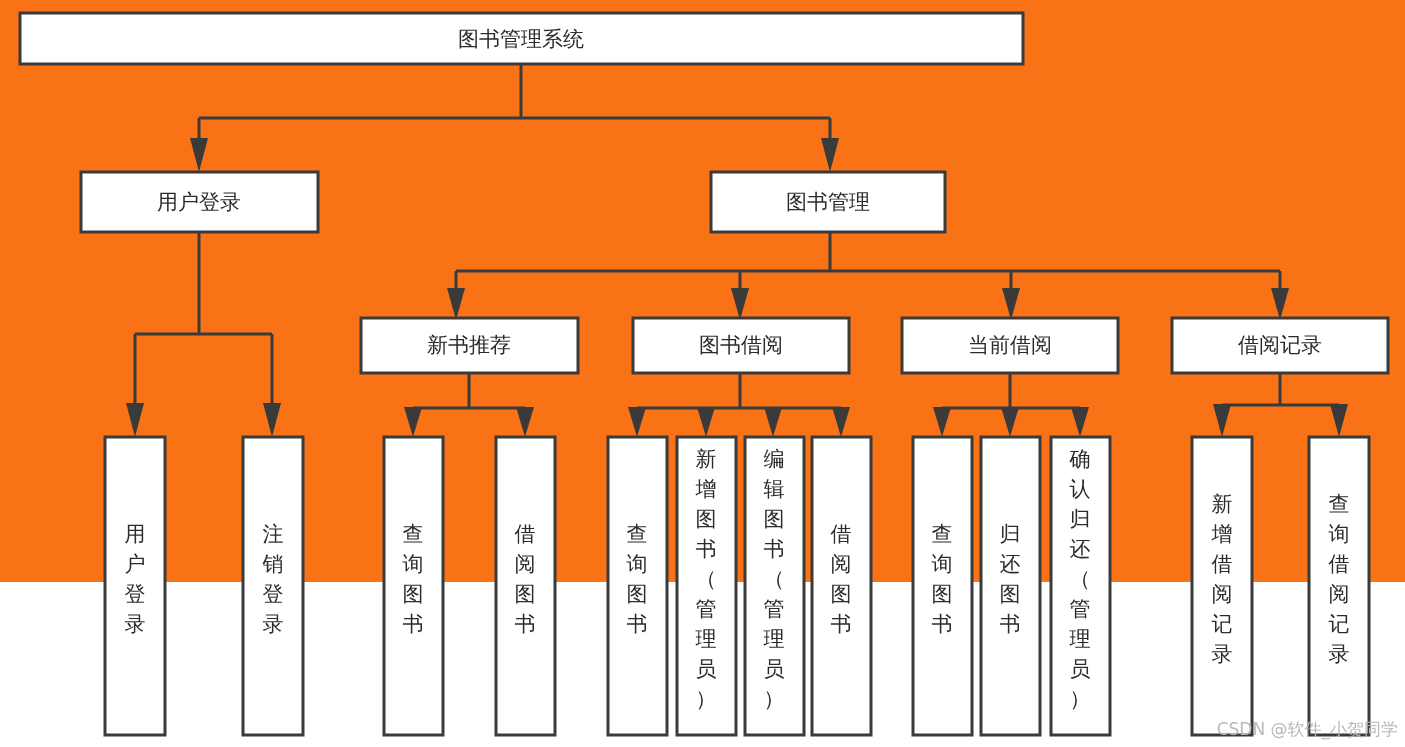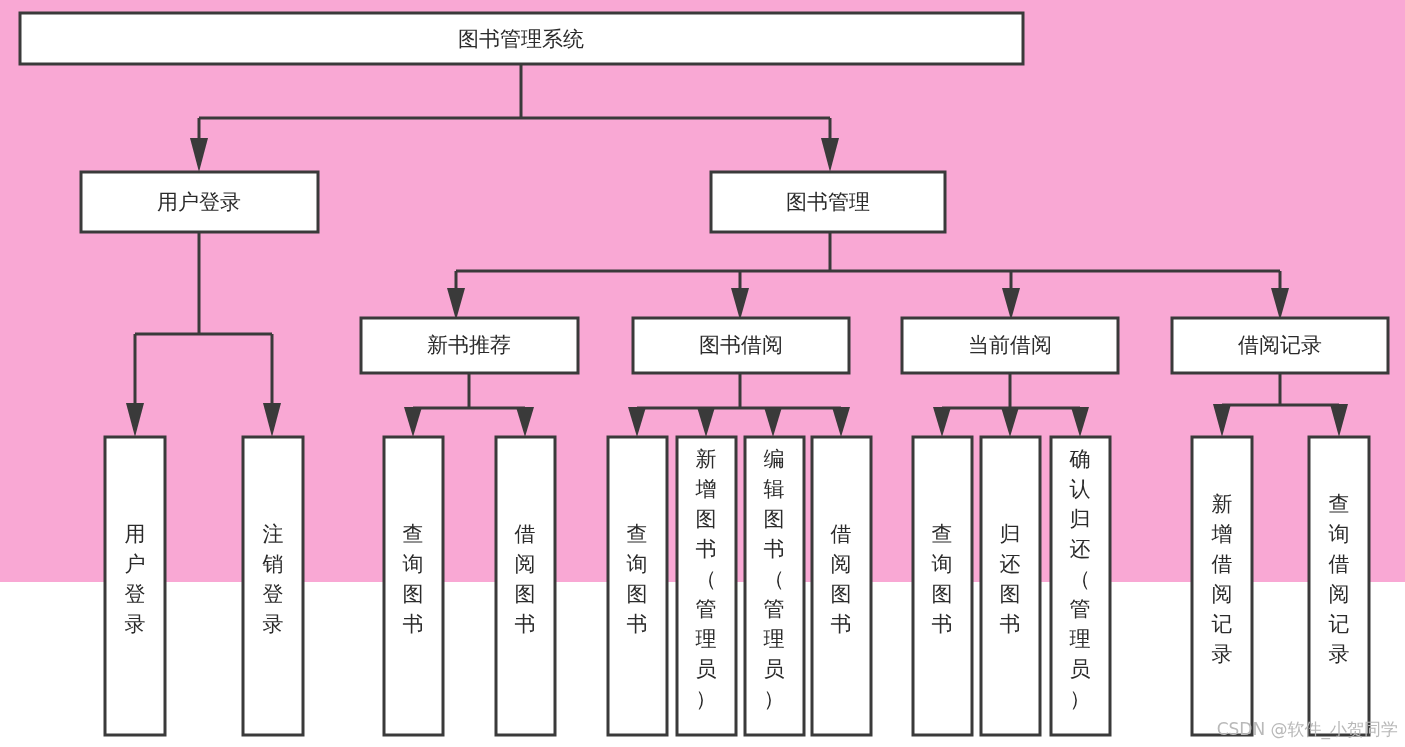--- a/index.html
+++ b/index.html
@@ -10,21 +10,21 @@
   body {
     width: 1405px;
     height: 747px;
     overflow: hidden;
     font-family: "DejaVu Sans", "Liberation Sans", sans-serif;
   }
   #diagram-root {
     position: relative;
     width: 1405px;
     height: 582px;
-    background: #f9a8d4;
+    background: #f97316;
   }
   svg.diagram-canvas {
     position: absolute;
     left: 0;
     top: 0;
     width: 1405px;
     height: 747px;
     display: block;
   }
   .node-box {

